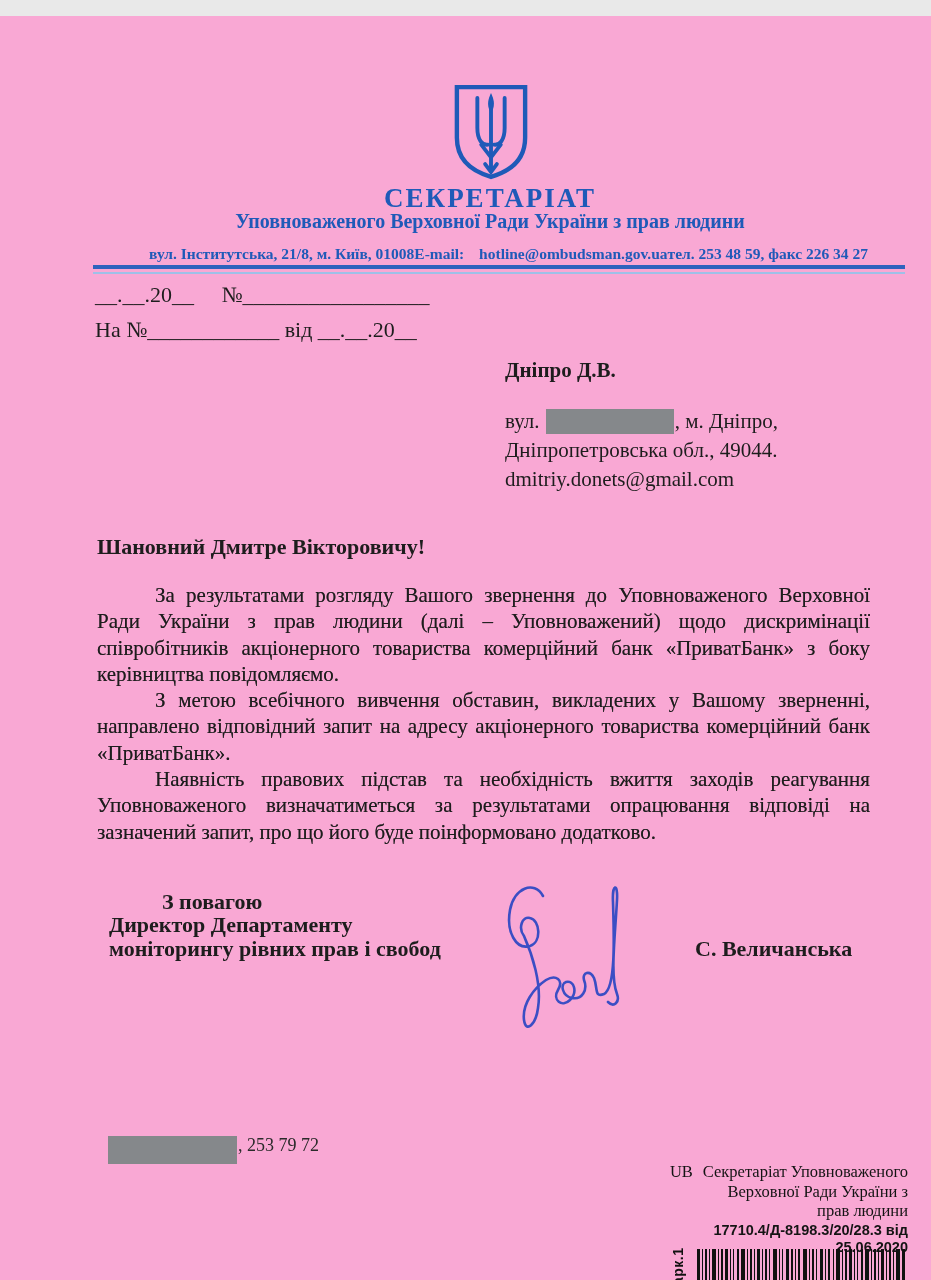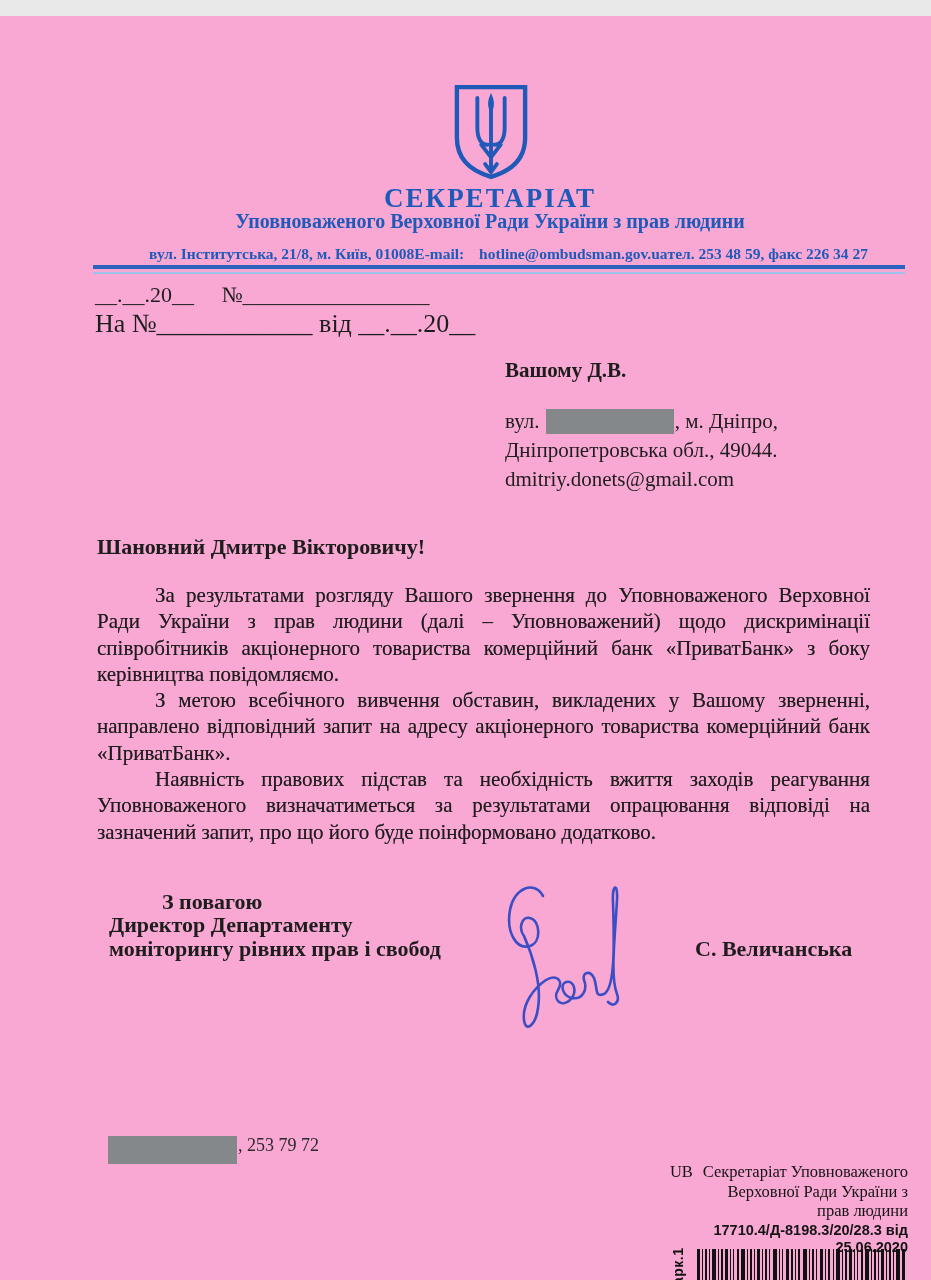--- a/index.html
+++ b/index.html
@@ -33,21 +33,21 @@
   .email-group span{margin-right:11px;}
   .email-group span:last-child{margin-right:0;}
   .header-rule{
     position:absolute;left:93px;top:249px;width:812px;height:3px;
     border-top:4px solid #2e63bd;
     border-bottom:2px solid #9fc0e8;
   }
   
   .ref-line-1{position:absolute;left:95px;top:266px;font-size:22px;white-space:nowrap;text-align:right;}
   .ref-line-1 .ref-no{margin-left:22px;}
-  .ref-line-2{position:absolute;left:95px;top:293px;font-size:26px;white-space:nowrap;}
+  .ref-line-2{position:absolute;left:95px;top:301px;font-size:22px;white-space:nowrap;}
   
   .addressee{position:absolute;left:505px;top:340px;font-size:21px;line-height:29px;}
   .addressee .name{font-weight:bold;margin-bottom:22px;}
   .redaction{
     display:inline-block;width:128px;height:25px;background:#85888b;
     vertical-align:-6px;margin:0 1px;
   }
   
   .salutation{
     position:absolute;left:97px;top:518px;width:775px;
@@ -124,21 +124,21 @@
 
   <div class="header-rule"></div>
 
   <div class="ref-line-1">
     <span>__.__.20__</span>
     <span class="ref-no">№_________________</span>
   </div>
   <div class="ref-line-2">На №____________ від __.__.20__</div>
 
   <div class="addressee">
-    <div class="name">Вашому Д.В.</div>
+    <div class="name">Дніпро Д.В.</div>
     <div>
       <span>вул.</span>
       <span class="redaction"></span><span>, м. Дніпро,</span>
     </div>
     <div>Дніпропетровська обл., 49044.</div>
     <div>dmitriy.donets@gmail.com</div>
   </div>
 
   <div class="salutation">Шановний Дмитре Вікторовичу!</div>
 

